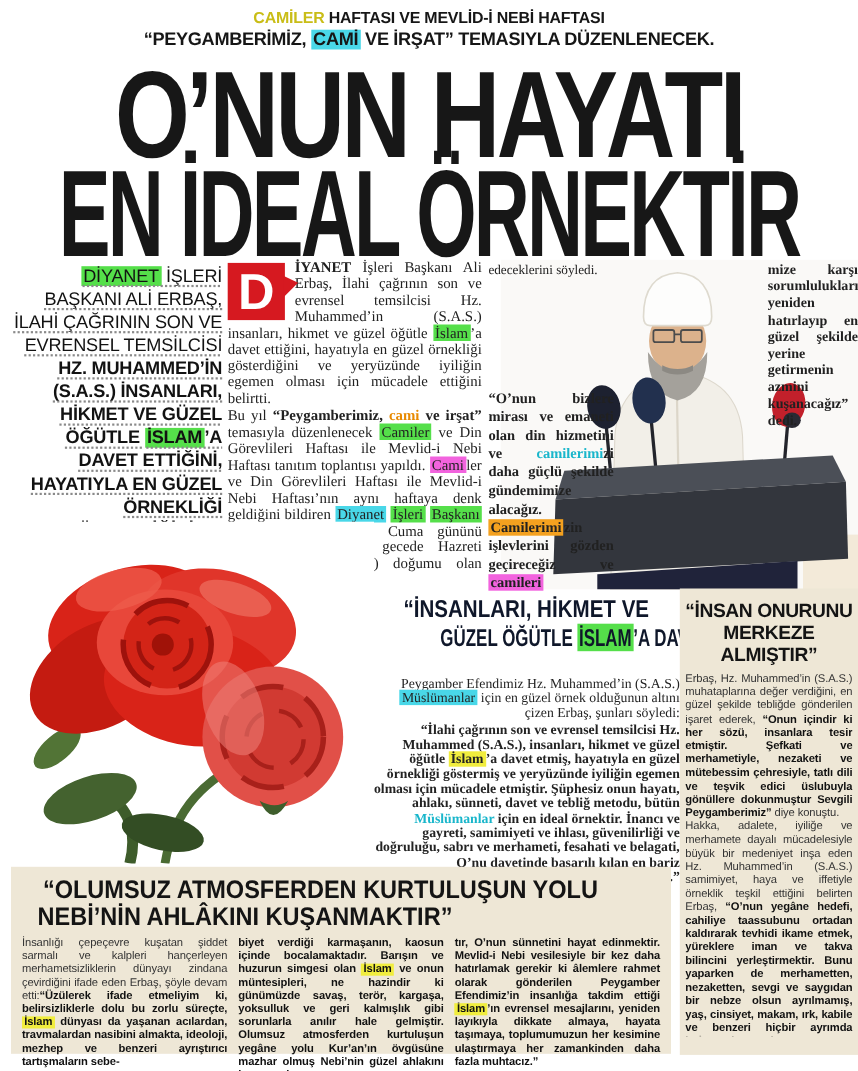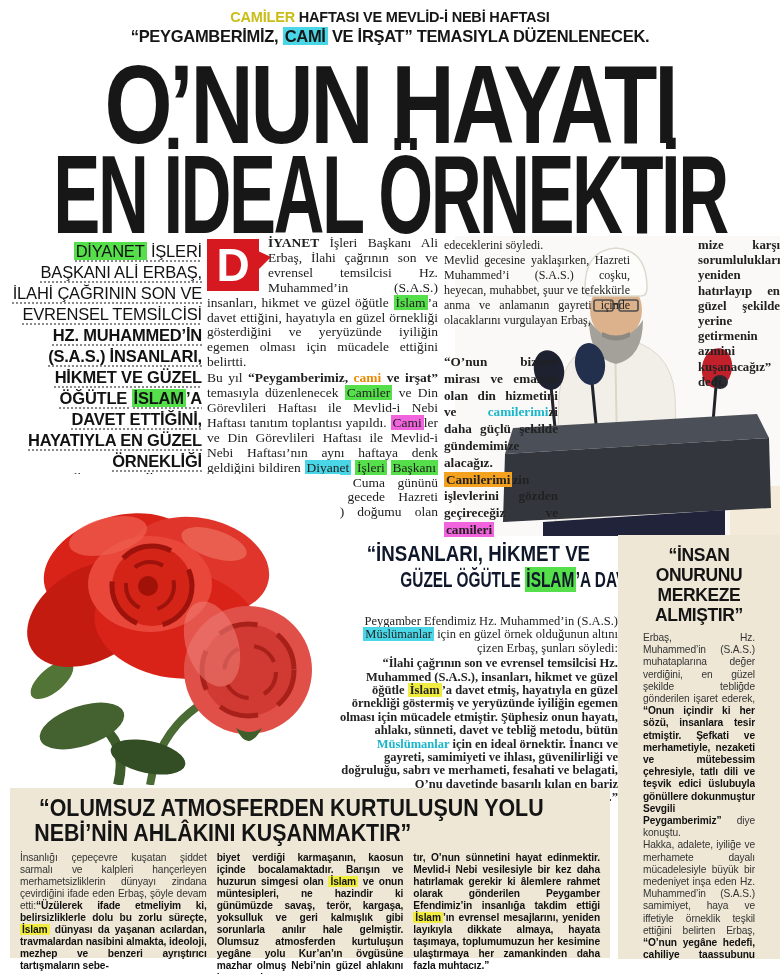--- a/index.html
+++ b/index.html
@@ -58,21 +58,21 @@
   .sq85{transform:scaleX(.85);}
   .sq70{transform:scaleX(.70);}
   .sq93{transform:scaleX(.93);}
   .mq-body{margin-top:22px;font-family:"Liberation Serif",serif;font-size:12.5px;line-height:13.4px;
            text-align:right;color:#232323;}
   .mq-body .p2{font-weight:bold;margin-top:2px;}
   .mq-body p{margin:0;}
 
   
   .sidebar{position:absolute;left:618px;top:535px;width:162px;height:424px;background:#eee7d6;
-           box-sizing:border-box;padding:10px 25px;z-index:1;}
+           box-sizing:border-box;padding:10px 5px;z-index:1;}
   .sb-heading{text-align:center;font-weight:bold;font-size:17.5px;line-height:20px;letter-spacing:-.4px;color:#141414;}
   .sb-body{margin-top:7px;font-size:10.2px;line-height:12.2px;text-align:justify;color:#343434;letter-spacing:-.1px;overflow:hidden;max-height:330px;}
   .sb-body p{margin:0;}
   .sb-body .bold{color:#111;}
 
   .bottom{position:absolute;left:10px;top:788px;width:600px;height:170px;background:#eee7d6;
           box-sizing:border-box;padding:8px 10px 6px;z-index:1;}
   .bt-heading{text-align:left;font-weight:bold;font-size:23px;line-height:25px;color:#141414;}
   .bt-cols{display:flex;gap:10px;margin-top:6px;}
   .bt-col{flex:1;font-size:10.2px;line-height:12px;text-align:justify;color:#343434;letter-spacing:-.1px;}
@@ -123,21 +123,20 @@
 
   <div class="col1 serif">
     <p>
       <span class="dropcap-box">D</span><span><span class="bold">İYANET</span><span> İşleri Başkanı Ali Erbaş, İlahi çağrının son ve evrensel temsilcisi Hz. Muhammed’in (S.A.S.) insanları, hikmet ve güzel öğütle </span><span class="hl-green">İslam</span><span>’a davet ettiğini, hayatıyla en güzel örnekliği gösterdiğini ve yeryüzünde iyiliğin egemen olması için mücadele ettiğini belirtti.</span></span>
     </p>
     <p><span>Bu yıl </span><span class="bold">“Peygamberimiz, </span><span class="txt-orange bold">cami</span><span class="bold"> ve irşat”</span><span> temasıyla düzenlenecek </span><span class="hl-green">Camiler</span><span> ve Din Görevlileri Haftası ile Mevlid-i Nebi Haftası tanıtım toplantısı yapıldı. </span><span class="hl-magenta">Cami</span><span>ler ve Din Görevlileri Haftası ile Mevlid-i Nebi Haftası’nın aynı haftaya denk geldiğini bildiren </span><span class="hl-cyan">Diyanet</span><span> </span><span class="hl-green">İşleri</span><span> </span><span class="hl-green">Başkanı</span><span> </span><span class="hl-yellow">Ali Erbaş</span><span>, </span><span class="hl-orange">7</span><span> Ekim Cuma gününü cumartesiye bağlayan gecede Hazreti Muhammed’in (S.A.S.) doğumu olan Mevlid Kandili’ni idrak</span></p>
   </div>
 
   <div class="col2a serif">
     <p>edeceklerini söyledi.</p>
-    <p>Mevlid gecesine yaklaşırken, Hazreti Muhammed’i (S.A.S.) coşku, heyecan, muhabbet, şuur ve tefekkürle anma ve anlamanın gayreti içinde olacaklarını vurgulayan Erbaş,</p>
   </div>
 
   <div class="col2b serif"><span>“O’nun bizlere mirası ve emaneti olan din hizmetini ve </span><span class="txt-cyan">camilerimi</span><span>zi daha güçlü şekilde gündemimize alacağız. </span><span class="hl-orange">Camilerimi</span><span>zin işlevlerini gözden geçireceğiz ve </span><span class="hl-magenta">camileri</span></div>
 
   <div class="col3 serif">mize karşı sorumluluklarımızı yeniden hatırlayıp en güzel şekilde yerine getirmenin azmini kuşanacağız” dedi.</div>
 
   <svg class="rose" viewBox="0 0 340 311" aria-hidden="true">
     <rect x="0" y="0" width="340" height="311" fill="#ffffff"></rect>
     <g>
       <path d="M150,311 C158,262 186,232 236,212" stroke="#4a6b33" stroke-width="8" fill="none"></path>

